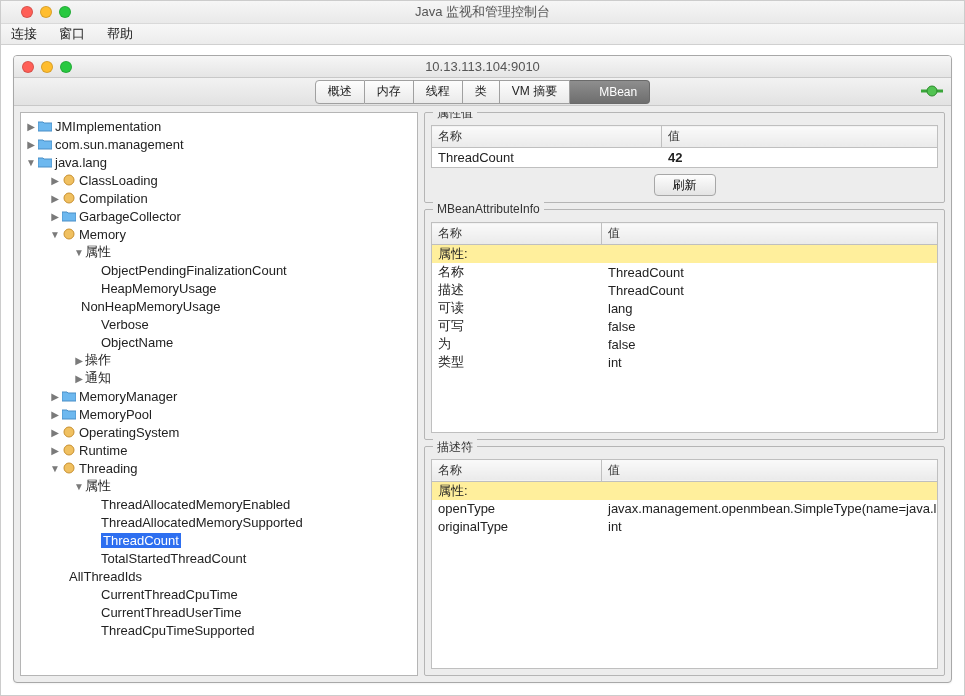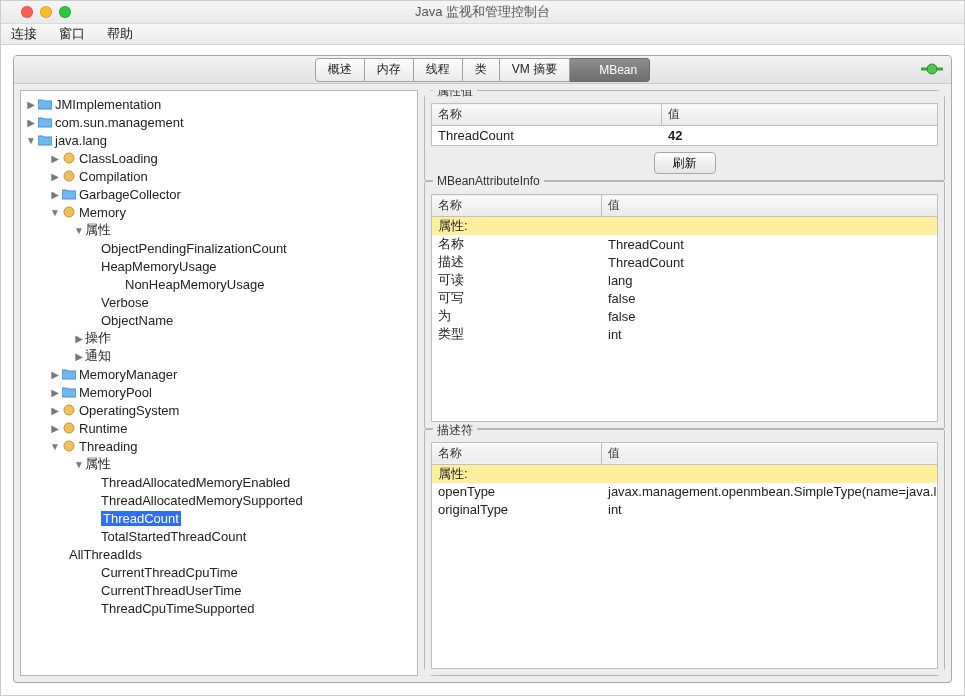--- a/index.html
+++ b/index.html
@@ -17,21 +17,21 @@
   .doc-titlebar { height:22px; display:flex; align-items:center; padding:0 8px; gap:7px; background:linear-gradient(to bottom,#f6f6f6,#e5e5e5); border-bottom:1px solid #c8c8c8; position:relative; flex:none; }
   .tabs-row { height:28px; background:linear-gradient(to bottom,#f2f2f2,#e2e2e2); display:flex; align-items:center; justify-content:center; position:relative; flex:none; border-bottom:1px solid #c8c8c8; }
   .seg-ctrl { display:flex; height:24px; }
   .seg { font-size:12px; padding:0 12px; border:1px solid #a0a0a0; border-left:none; background:linear-gradient(to bottom,#fdfdfd,#eaeaea); display:flex; align-items:center; }
   .seg:first-child { border-left:1px solid #a0a0a0; border-radius:4px 0 0 4px; }
   .seg:last-child { border-radius:0 4px 4px 0;padding-left:29px; }
   .seg.selected { background:linear-gradient(to bottom,#8e8e8e,#6e6e6e); color:#fff; border-color:#6a6a6a; }
   .status-icon { position:absolute; right:8px; top:4px; }
   .split { flex:1; display:flex; overflow:hidden; }
   .left-pane { width:398px; flex:none; background:#fff; border:1px solid #b5b5b5; margin:6px 0 6px 6px; overflow:auto; padding:4px 0; }
-  .right-pane { flex:1; margin:6px 6px 6px 6px; display:flex; flex-direction:column; overflow:hidden;border-radius:9px; }
+  .right-pane { flex:1; margin:6px 6px 6px 6px; display:flex; flex-direction:column; gap:6px; overflow:hidden; }
   .tree-row { display:flex; align-items:center; height:18px; white-space:nowrap; }
   .tree-row .toggle { width:12px; text-align:center; color:#7a7a7a; font-size:10px; }
   .tree-row .icon { width:16px; height:14px; margin-right:2px; display:inline-flex; align-items:center; justify-content:center; }
   .tree-row .label-txt { font-size:13px; }
   .tree-row.selected .label-txt { background:#2e6ff0; color:#fff; padding:0 2px; }
 
   .right-group { border:1px solid #b5b5b5; background:#ededed; border-radius:2px; position:relative; padding:12px 6px 6px 6px; display:flex; flex-direction:column; }
   .right-group .group-title { position:absolute; top:-8px; left:8px; background:#ededed; padding:0 4px; font-size:12px; color:#333; }
   .grid-table { width:100%; border-collapse:collapse; table-layout:fixed; }
   .grid-table th { font-weight:normal; text-align:left; font-size:12px; padding:2px 6px; height:18px; background:linear-gradient(to bottom,#fafafa,#eaeaea); border:1px solid #bfbfbf; color:#333; }
@@ -61,20 +61,28 @@
 
   <div class="menubar">
     <span class="menu-item">连接</span>
     <span class="menu-item">窗口</span>
     <span class="menu-item">帮助</span>
   </div>
 
   <div class="body-area">
     <div class="doc-window">
 
+      <div class="doc-titlebar">
+        <div class="traffic">
+          <div class="dot red"></div>
+          <div class="dot yel"></div>
+          <div class="dot grn"></div>
+        </div>
+        <div class="title-text">10.13.113.104:9010</div>
+      </div>
 
       <div class="tabs-row">
         <div class="seg-ctrl">
           <div class="seg">概述</div>
           <div class="seg">内存</div>
           <div class="seg">线程</div>
           <div class="seg">类</div>
           <div class="seg">VM 摘要</div>
           <div class="seg selected">MBean</div>
         </div>
@@ -156,21 +164,21 @@
           <div class="tree-row" style="padding-left:52px">
               <span class="toggle">▼</span>
               <span class="label-txt">属性</span>
             </div>
           <div class="tree-row" style="padding-left:80px">
               <span class="label-txt">ObjectPendingFinalizationCount</span>
             </div>
           <div class="tree-row" style="padding-left:80px">
               <span class="label-txt">HeapMemoryUsage</span>
             </div>
-          <div class="tree-row" style="padding-left:104px">
+          <div class="tree-row" style="padding-left:60px">
               <span class="label-txt">NonHeapMemoryUsage</span>
             </div>
           <div class="tree-row" style="padding-left:80px">
               <span class="label-txt">Verbose</span>
             </div>
           <div class="tree-row" style="padding-left:80px">
               <span class="label-txt">ObjectName</span>
             </div>
           <div class="tree-row" style="padding-left:52px">
               <span class="toggle">▶</span>

